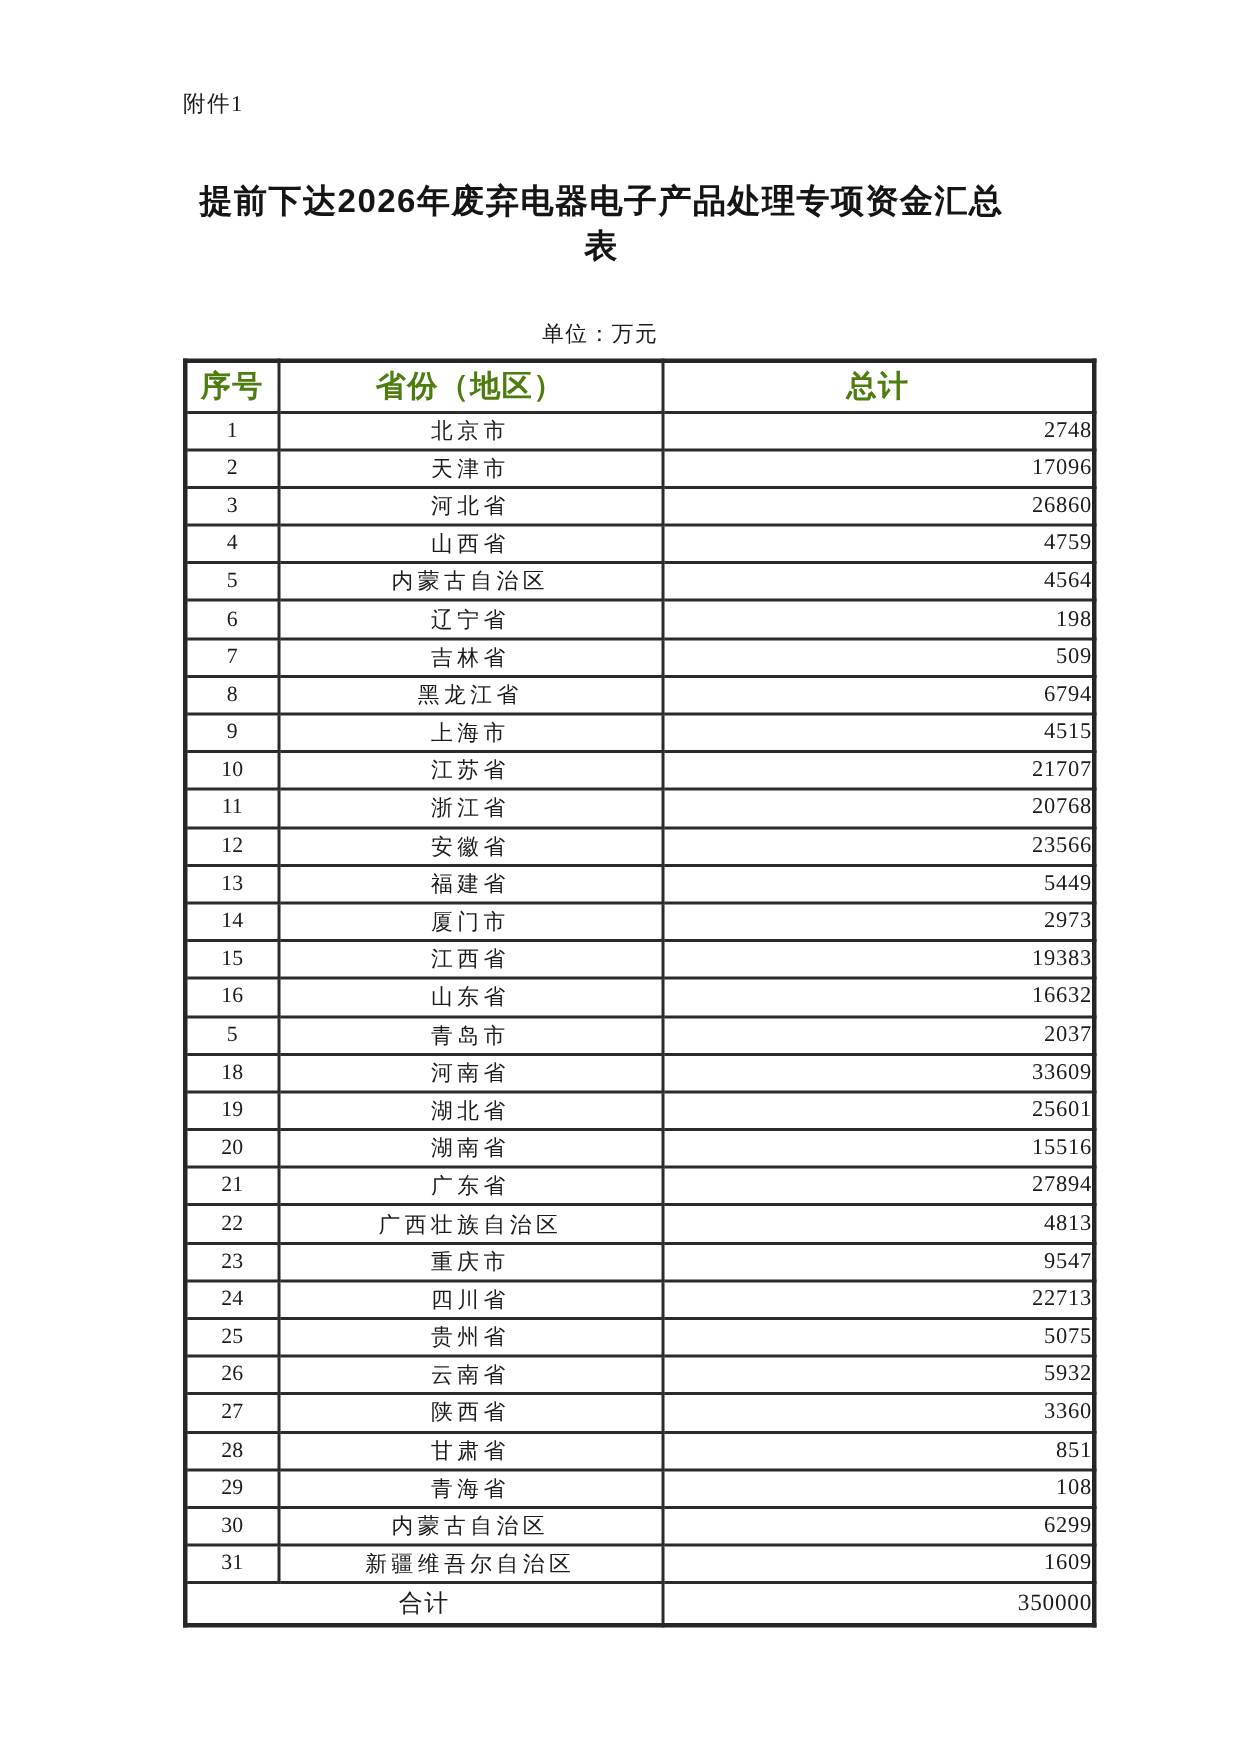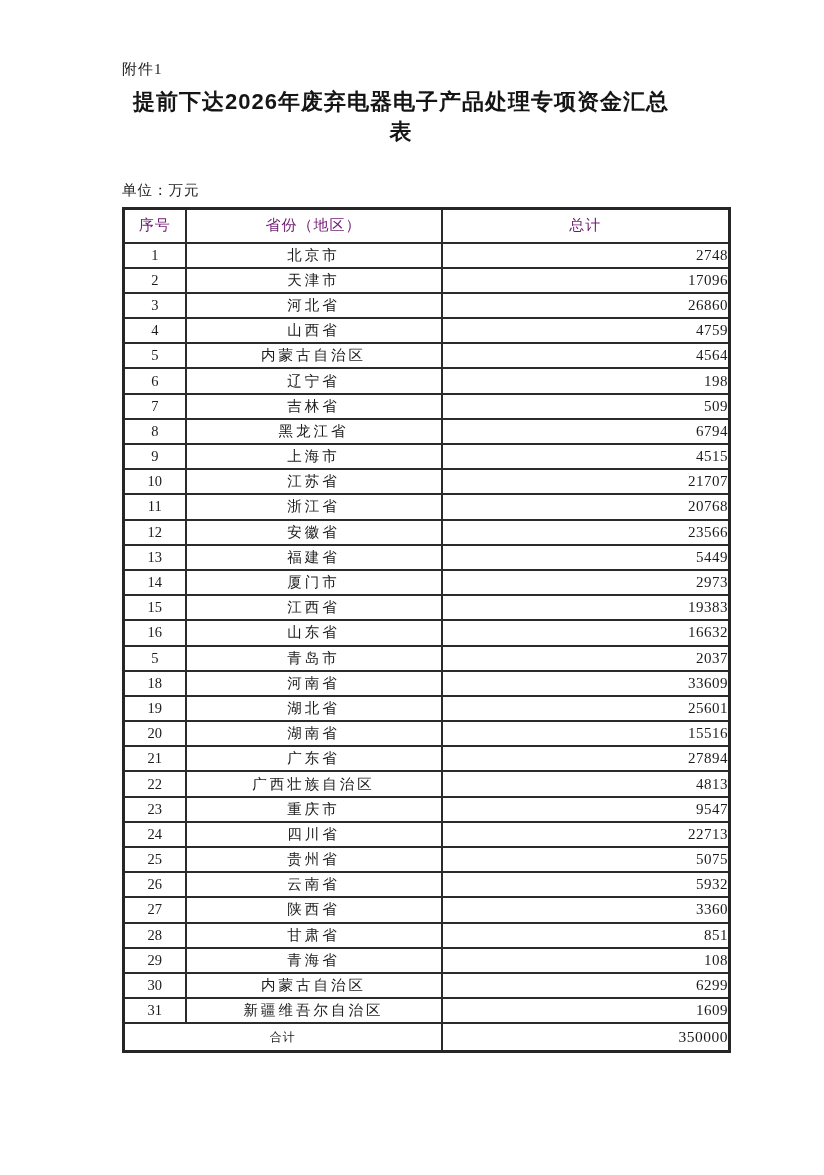--- a/index.html
+++ b/index.html
@@ -25,31 +25,31 @@
     left: 122px;
     top: 0;
     width: 558px;
   }
   .attachment {
     margin-top: 60px;
     font-size: 15px;
     letter-spacing: 1px;
   }
   .title {
-    margin: 8px 0 0 0;
+    margin: 40px 0 0 0;
     text-align: center;
     font-family: "Liberation Sans", "DejaVu Sans", sans-serif;
     font-weight: bold;
     font-size: 22px;
     letter-spacing: 1px;
     color: #151515;
   }
   .unit {
     margin-top: 34px;
-    text-align: left;
+    text-align: center;
     font-size: 14.5px;
     letter-spacing: 1px;
     padding-right: 2px;
   }
   table.summary {
     margin-top: 7px;
     width: 606px;
     border-collapse: collapse;
     table-layout: fixed;
     border: 3px solid #262626;
@@ -62,44 +62,44 @@
     overflow: hidden;
     white-space: nowrap;
   }
   col.c1 { width: 62px; }
   col.c2 { width: 256px; }
   col.c3 { width: 288px; }
   thead tr { height: 34px; }
   tbody tr { height: 25.2px; }
   tfoot tr { height: 28px; }
   th {
-    font-weight: normal;
-    font-size: 15px;
-    text-align: center;
-    letter-spacing: 1px;
-    color: #701a75;
+    font-weight: bold;
+    font-size: 20px;
+    text-align: center;
+    letter-spacing: 1px;
+    color: #4d7c0f;
   }
   td.c-idx {
     text-align: center;
     font-size: 14.5px;
   }
   td.c-prov {
     text-align: center;
     font-size: 14.5px;
     letter-spacing: 3px;
   }
   td.c-num {
     text-align: right;
     font-size: 15px;
     padding-right: 13px;
     letter-spacing: 0.5px;
   }
   td.c-footlabel {
     text-align: center;
-    font-size: 12px;
+    font-size: 16px;
     letter-spacing: 1px;
   }
   tfoot td.c-num {
     font-size: 15.5px;
     margin-left: 38px;
   }
 </style>
 </head>
 <body>
 

